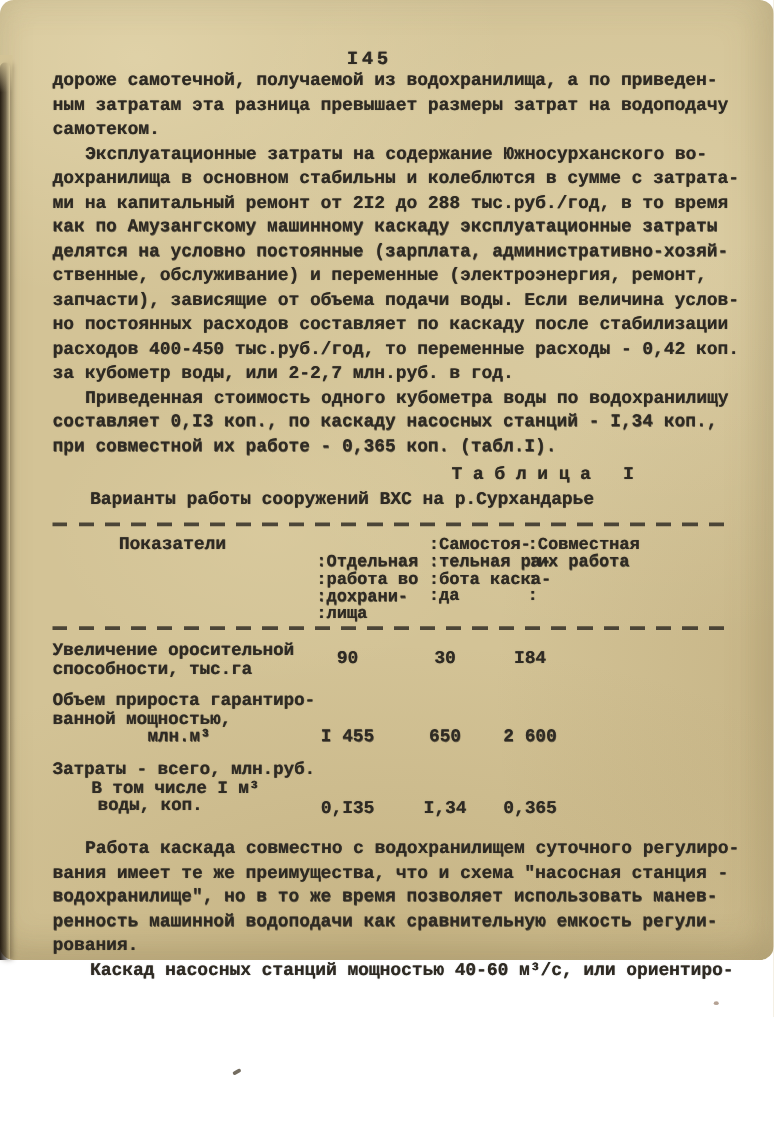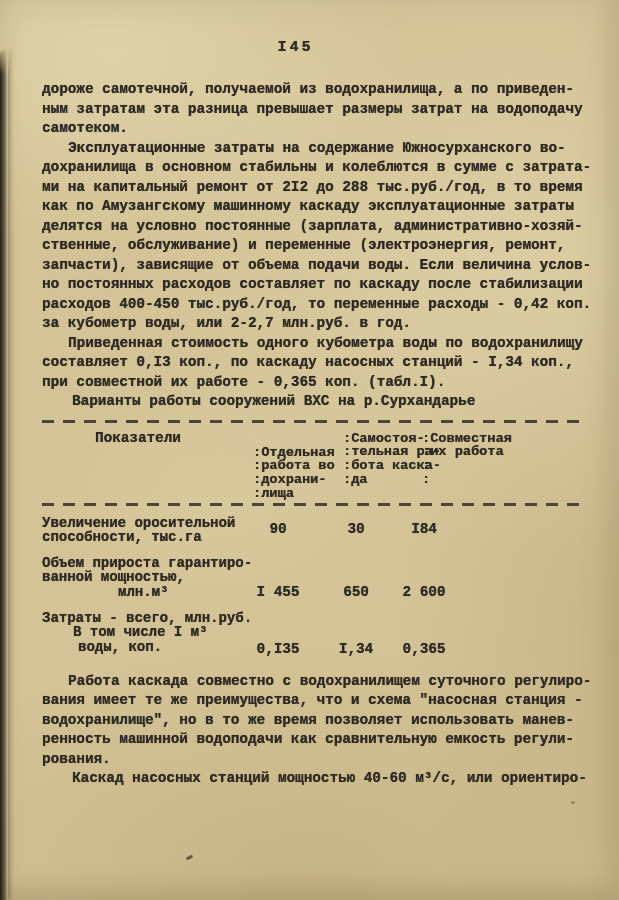--- a/index.html
+++ b/index.html
@@ -10,37 +10,38 @@
   }
   * { margin: 0; padding: 0; box-sizing: border-box; }
   html, body { width: 619px; height: 900px; }
   body {
     font-family: "Liberation Mono", "DejaVu Sans Mono", monospace;
     overflow: hidden;
   }
   .page {
     position: relative;
     width: 619px;
-    height: 900px;
+    height: 768px;
     color: var(--ink);
     background-color: var(--paper);
     background-image:
       radial-gradient(ellipse 420px 280px at 18% 6%, rgba(255,246,212,0.28), transparent 70%),
       radial-gradient(ellipse 520px 420px at 82% 28%, rgba(255,248,220,0.18), transparent 72%),
       radial-gradient(ellipse 640px 320px at 50% 97%, rgba(150,124,70,0.20), transparent 72%),
       radial-gradient(ellipse 320px 520px at 100% 72%, rgba(140,114,64,0.16), transparent 70%),
       radial-gradient(ellipse 260px 180px at 35% 55%, rgba(255,244,205,0.12), transparent 70%);
     box-shadow:
       inset 0 -10px 26px rgba(115,95,55,0.22),
       inset -12px 0 30px rgba(125,105,62,0.16),
       inset 0 6px 18px rgba(255,248,215,0.18);
     font-weight: 700;
     font-size: 14.3px;
     text-shadow: 0.3px 0.3px 0.5px rgba(46,42,35,0.65), 0 0 1px rgba(46,42,35,0.35);
     padding: 0 30px 0 42px;
+    border-radius: 11px;
   }
   .binding-shadow {
     position: absolute;
     left: 0; top: 50px; bottom: 0;
     width: 8px;
     background: linear-gradient(to right, rgba(24,16,8,0.92), rgba(24,16,8,0.55) 55%, rgba(24,16,8,0) 100%);
     box-shadow: 2px 0 4px rgba(40,28,14,0.35);
     border-radius: 4px 4px 0 0;
   }
   .binding-fade {
@@ -48,21 +49,21 @@
     left: 0; top: 44px; width: 10px; height: 30px;
     background: linear-gradient(to bottom, var(--paper), rgba(211,195,150,0));
   }
   .pagenum {
     padding-top: 39px;
     text-align: center;
     padding-right: 40px;
     font-size: 15px;
     letter-spacing: 3px;
   }
-  .body-text { margin-top: 24px; }
+  .body-text { margin-top: 0; }
   .tline { line-height: 19.5px; white-space: pre; }
   .ind   { padding-left: 26px; }
   .ind2  { padding-left: 30px; }
   .tbl-caption {
     margin-top: 3px;
     line-height: 19.5px;
     text-align: right;
     padding-right: 82px;
     white-space: pre;
   }
@@ -146,20 +147,21 @@
     <div class="tline">расходов 400-450 тыс.руб./год, то переменные расходы - 0,42 коп.</div>
     <div class="tline">за кубометр воды, или 2-2,7 млн.руб. в год.</div>
   </div>
 
   <div>
     <div class="tline ind">Приведенная стоимость одного кубометра воды по водохранилищу</div>
     <div class="tline">составляет 0,I3 коп., по каскаду насосных станций - I,34 коп.,</div>
     <div class="tline">при совместной их работе - 0,365 коп. (табл.I).</div>
   </div>
 
+  <div class="tbl-caption">Т а б л и ц а   I</div>
   <div class="tbl-title">Варианты работы сооружений ВХС на р.Сурхандарье</div>
 
   <div class="dash dash-top"></div>
 
   <div class="thead">
     <div class="th-label">Показатели</div>
     <div class="th-col th-c1">
       <div>:Отдельная</div>
       <div>:работа во</div>
       <div>:дохрани-</div>

